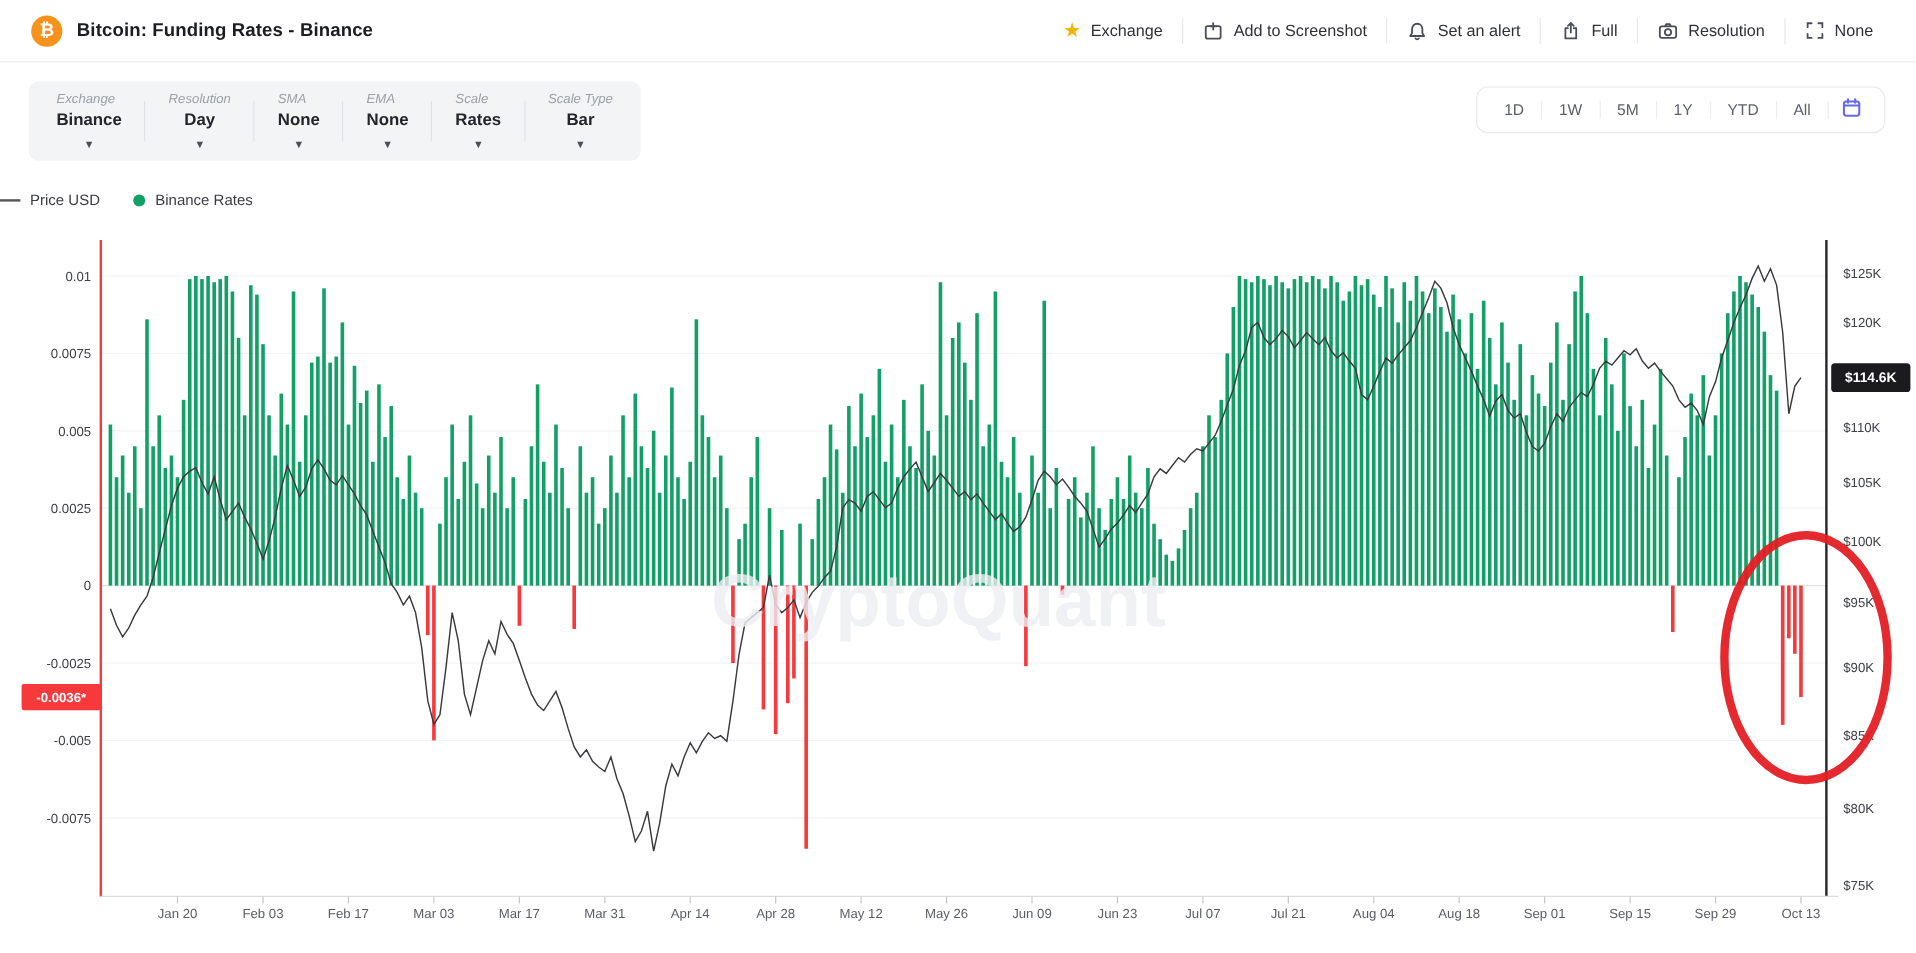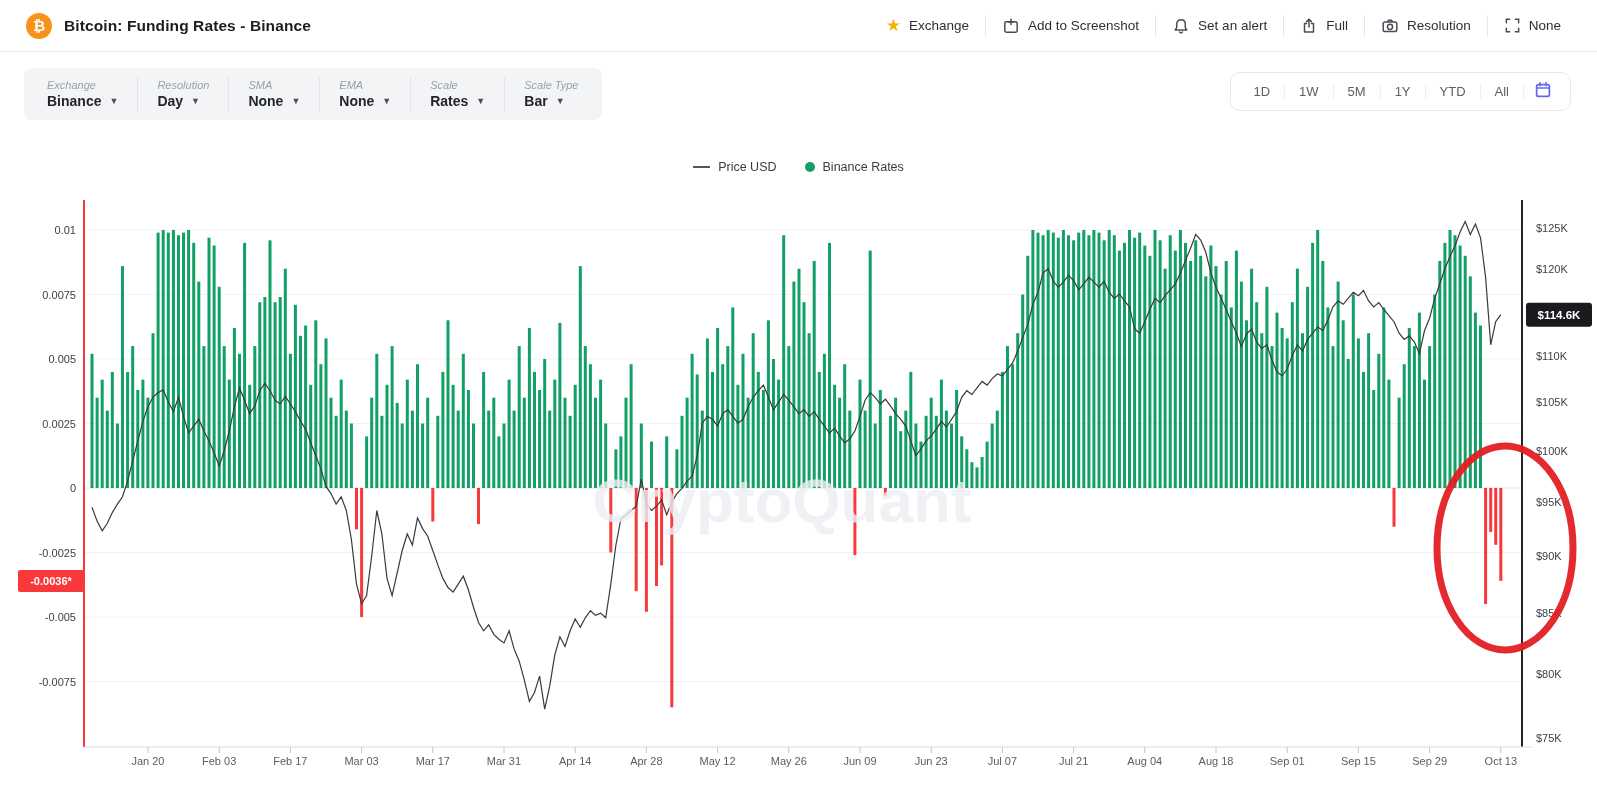--- a/index.html
+++ b/index.html
@@ -17,29 +17,29 @@
               font-size:13.5px;color:#2e3036;padding:0 16px;font-family:inherit;white-space:nowrap;}
   .action-sep{width:1px;height:22px;background:#e7e7ec;}
   .ico{display:flex;align-items:center;}
   .ico svg{display:block;}
   .star{color:#f5b301;font-size:17px;line-height:1;}
   
   .controls-row{display:flex;justify-content:space-between;align-items:flex-start;padding:16px 26px 0 24px;}
   .controls-panel{display:flex;align-items:center;background:#f3f4f6;border-radius:8px;padding:9px 4px;}
   .control{padding:0 19px;}
   .control-label{font-size:11px;color:#9aa0a8;margin-bottom:2px;font-style:italic;}
-  .control-value{font-size:14px;color:#23252b;font-weight:bold;display:flex;align-items:center;gap:8px;cursor:pointer;}
+  .control-value{font-size:14px;color:#23252b;font-weight:bold;display:flex;align-items:center;gap:8px;cursor:pointer;flex-direction:column;}
   .caret{font-size:9px;color:#4b4e55;}
   .control-sep{width:1px;height:34px;background:#e2e3e8;}
   .range-panel{display:flex;align-items:center;border:1px solid #e8e8ee;border-radius:10px;padding:8px 8px;margin-top:4px;}
   .range-btn{background:none;border:none;font-size:13px;color:#5c6068;padding:0 14px;cursor:pointer;font-family:inherit;}
   .range-sep{width:1px;height:15px;background:#ededf2;}
   .cal-btn{background:none;border:none;cursor:pointer;padding:0 10px;display:flex;align-items:center;}
   
-  .legend{position:absolute;top:160px;left:0;width:100%;display:flex;justify-content:center;gap:28px;align-items:center;}
+  .legend{position:absolute;top:160px;left:0;width:100%;display:flex;gap:28px;align-items:center;}
   .legend-item{display:flex;align-items:center;gap:8px;font-size:12.5px;color:#3a3c42;cursor:pointer;}
   .line-swatch{width:17px;height:0;border-top:2px solid #55565c;}
   .dot-swatch{width:10px;height:10px;border-radius:50%;background:#12a066;}
   
   .chart-wrap{position:absolute;top:194px;left:0;width:1597px;height:600px;}
   .chart-wrap svg{position:absolute;inset:0;}
   svg text{font-family:"Liberation Sans",sans-serif;}
 </style>
 </head>
 <body>

